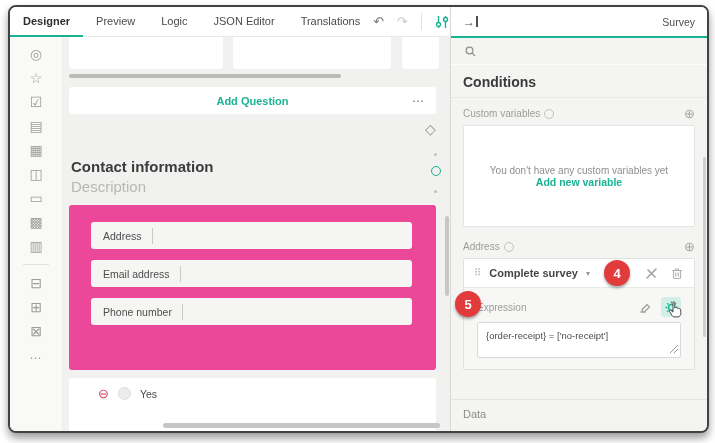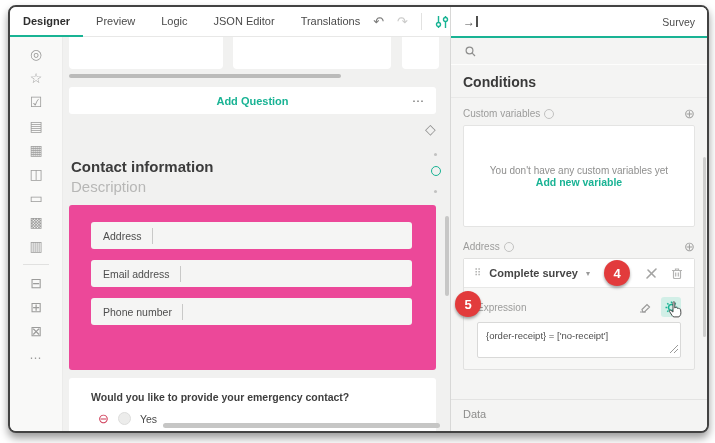--- a/index.html
+++ b/index.html
@@ -169,21 +169,20 @@
             <span>Email address</span>
             <span class="fcursor"></span>
           </div>
           <div class="field">
             <span>Phone number</span>
             <span class="fcursor"></span>
           </div>
         </div>
 
         <div class="q2">
-          <div class="q2-title">Would you like to provide your emergency contact?</div>
           <div class="choice-row">
             <span class="minus">⊖</span>
             <span class="radio"></span>
             <span class="choice-label">Yes</span>
           </div>
         </div>
 
         <span class="diamond">◇</span>
         <span class="dot-s" style="top:116px"></span>
         <span class="dot-ring"></span>

